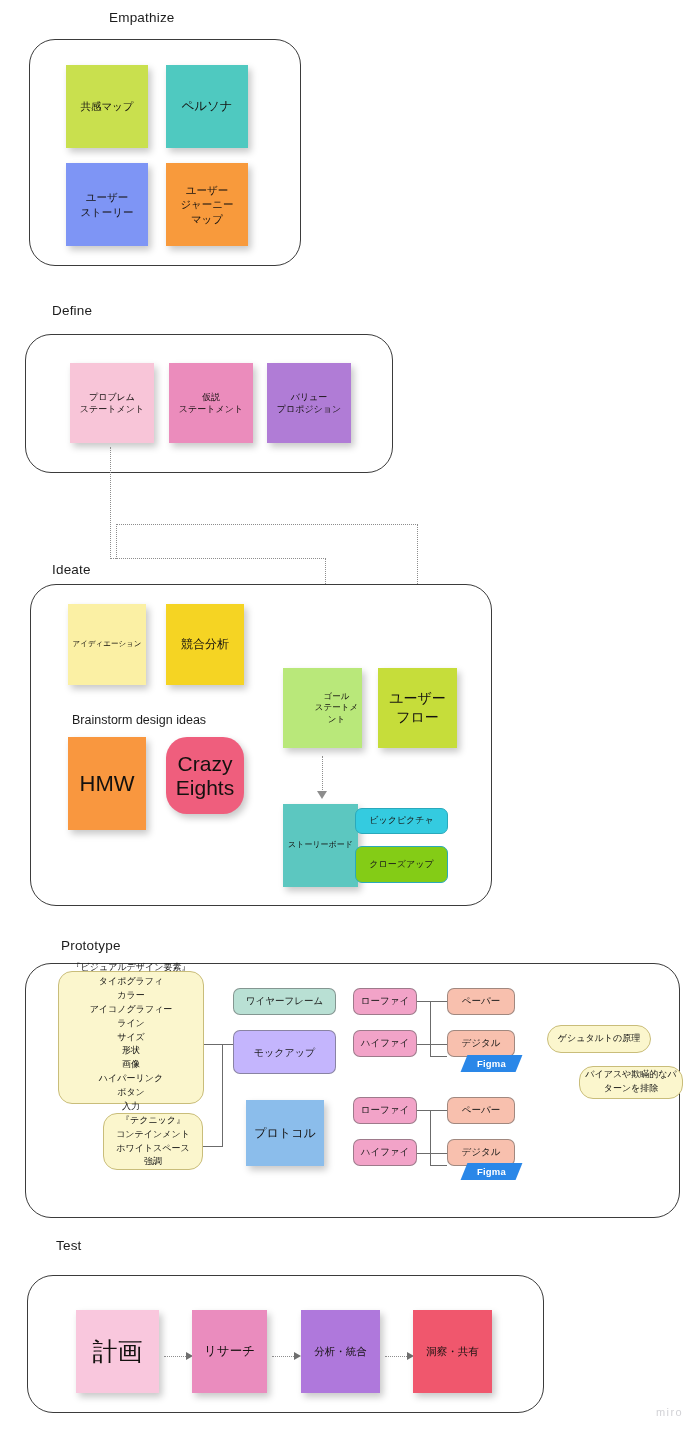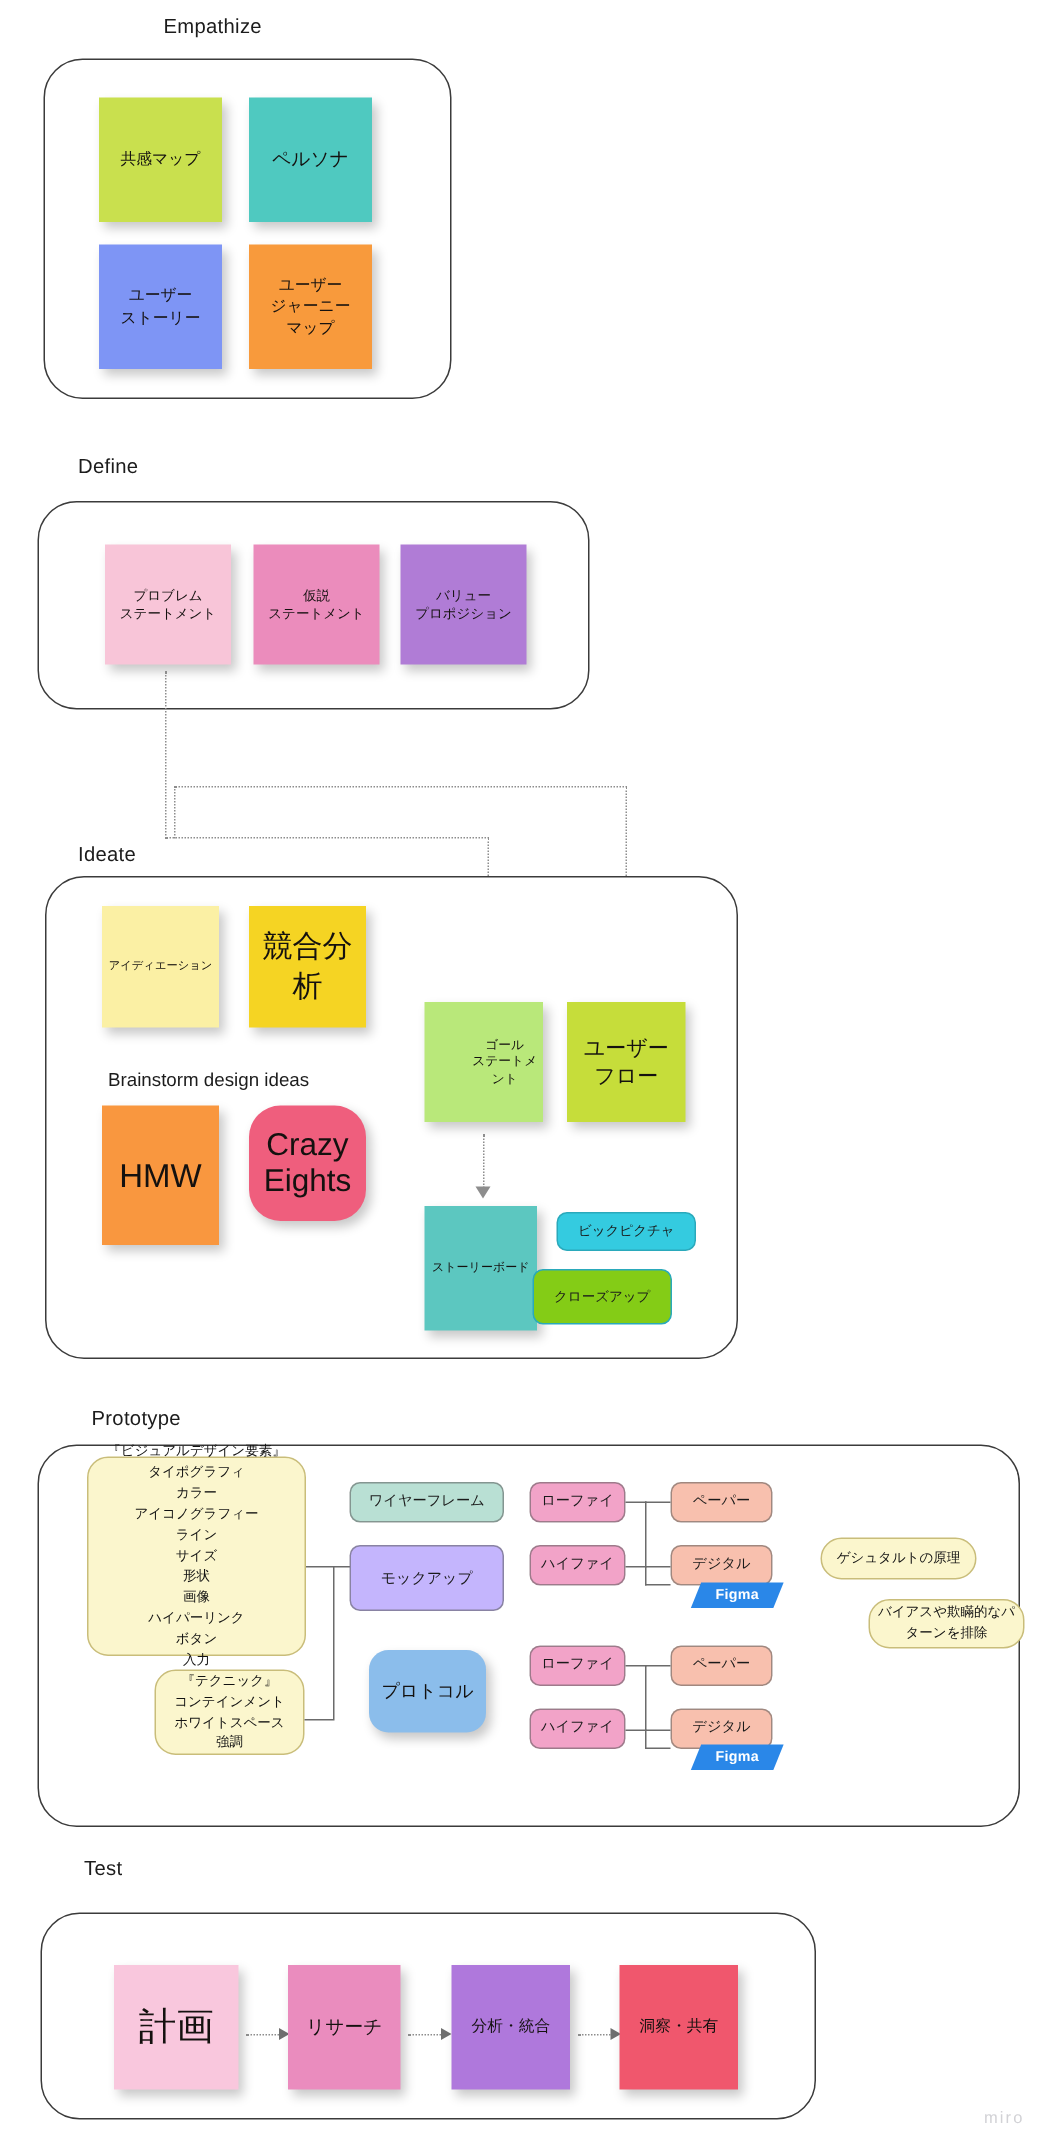--- a/index.html
+++ b/index.html
@@ -118,21 +118,21 @@
 <div class="arrow-d" style="left:320px;top:655px;"></div>
 <div class="dotv" style="left:417px;top:524px;height:132px;"></div>
 <div class="arrow-d" style="left:412px;top:655px;"></div>
 
 <div class="frame-title" style="left:52px;top:562px;">Ideate</div>
 <div class="frame" style="left:30px;top:584px;width:462px;height:322px;"></div>
 
 <div class="sticky" style="left:68px;top:604px;width:78px;height:81px;background:#fbf0a4;font-size:7.5px;">
   <span>アイディエーション</span>
 </div>
-<div class="sticky" style="left:166px;top:604px;width:78px;height:81px;background:#f5d423;font-size:20px;">
+<div class="sticky" style="left:166px;top:604px;width:78px;height:81px;background:#f5d423;font-size:12px;">
   <span>競合分析</span>
 </div>
 
 <div class="plain-label" style="left:72px;top:713px;">Brainstorm design ideas</div>
 
 <div class="sticky" style="left:68px;top:737px;width:78px;height:93px;background:#f9973f;font-size:22px;">
   <span>HMW</span>
 </div>
 <div class="sticky" style="left:166px;top:737px;width:78px;height:77px;background:#ef5e7d;font-size:21px;line-height:1.1;border-radius:21px;">
   <span>Crazy
@@ -147,21 +147,21 @@
   <span>ユーザー
 フロー</span>
 </div>
 
 <div class="dotv" style="left:322px;top:756px;height:36px;"></div>
 <div class="arrow-d" style="left:317px;top:791px;"></div>
 
 <div class="sticky" style="left:283px;top:804px;width:75px;height:83px;background:#5cc7c0;font-size:8px;">
   <span>ストーリーボード</span>
 </div>
-<div class="pill" style="left:355px;top:808px;width:93px;height:26px;background:#34cbe0;font-size:9px;border-color:#2aa9bb;margin-left:16px;">
+<div class="pill" style="left:355px;top:808px;width:93px;height:26px;background:#34cbe0;font-size:9px;border-color:#2aa9bb;">
   <span>ビックピクチャ</span>
 </div>
 <div class="pill" style="left:355px;top:846px;width:93px;height:37px;background:#84cc16;font-size:9px;border-color:#2aa9bb;">
   <span>クローズアップ</span>
 </div>
 
 <div class="frame-title" style="left:61px;top:938px;">Prototype</div>
 <div class="frame" style="left:25px;top:963px;width:655px;height:255px;"></div>
 
 <div class="roundbox" style="left:58px;top:971px;width:146px;height:133px;font-size:9px;">
@@ -187,21 +187,21 @@
 <div class="sline" style="left:204px;top:1044px;width:30px;"></div>
 <div class="slinev" style="left:222px;top:1044px;height:102px;"></div>
 <div class="sline" style="left:203px;top:1146px;width:20px;"></div>
 
 <div class="pill" style="left:233px;top:988px;width:103px;height:27px;background:#b9e0d4;font-size:9.5px;">
   <span>ワイヤーフレーム</span>
 </div>
 <div class="pill" style="left:233px;top:1030px;width:103px;height:44px;background:#c4b5fd;font-size:10px;">
   <span>モックアップ</span>
 </div>
-<div class="sticky" style="left:246px;top:1100px;width:78px;height:55px;background:#8bbdeb;font-size:12px;border-radius:13px;">
+<div class="sticky" style="left:246px;top:1100px;width:78px;height:66px;background:#8bbdeb;font-size:12px;">
   <span>プロトコル</span>
 </div>
 
 <div class="pill" style="left:353px;top:988px;width:64px;height:27px;background:#f2a3c8;font-size:9.5px;">
   <span>ローファイ</span>
 </div>
 <div class="pill" style="left:353px;top:1030px;width:64px;height:27px;background:#f2a3c8;font-size:9.5px;">
   <span>ハイファイ</span>
 </div>
 <div class="pill" style="left:447px;top:988px;width:68px;height:27px;background:#f8c0ae;font-size:9.5px;">

